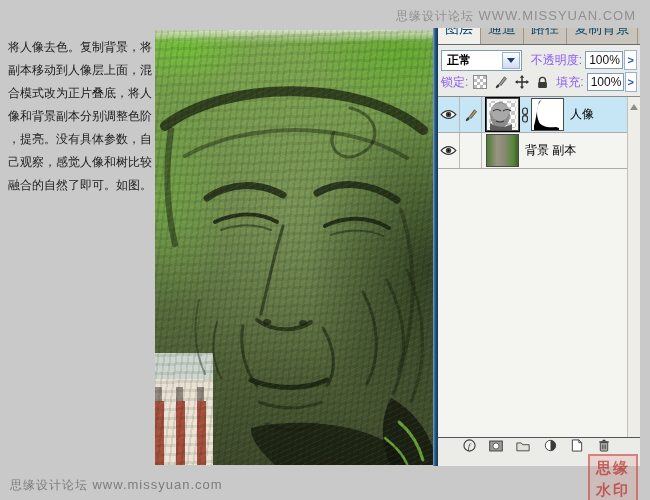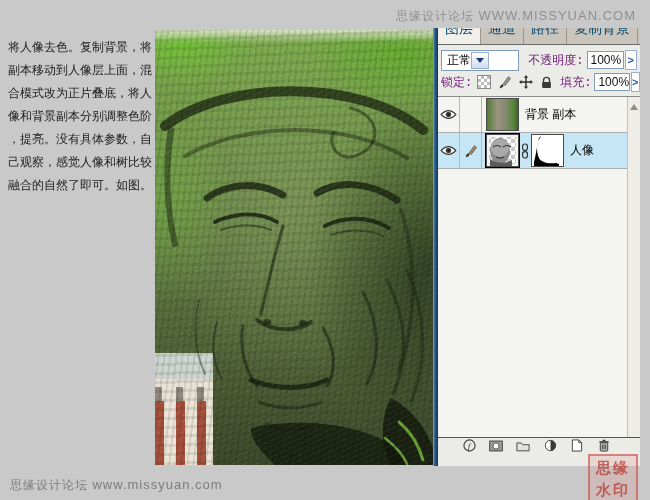--- a/index.html
+++ b/index.html
@@ -66,29 +66,29 @@
     position:absolute;left:438px;top:28px;width:202px;height:438px;
     background:#ebebe8;font-size:12px;
   }
   #tabs{height:16px;overflow:hidden;background:#c9c5bd;border-bottom:1px solid #6a6a6a;display:flex;}
   .tab{height:16px;overflow:hidden;padding:0 7px;border-right:1px solid #9a968e;}
   .tab.active{background:#f1efe9;}
   .tab span{display:block;margin-top:-8px;font-size:14px;white-space:nowrap;color:#0c4a6e;text-align:right;}
   #controls{padding:4px 3px 3px 3px;border-bottom:1px solid #8a8a8a;background:#ebebe8;}
   .crow{display:flex;align-items:center;height:22px;}
   .xpbox{background:#fff;border:1px solid #7f9db9;display:flex;align-items:center;}
-  #blendsel{width:88px;height:19px;justify-content:flex-start;}
+  #blendsel{width:88px;height:19px;justify-content:space-between;font-weight:bold;}
   #blendsel .val{padding-left:5px;color:#000;}
   .droparrow{
     width:16px;height:15px;margin-right:1px;
     background:linear-gradient(180deg,#fdfdfd,#cfdcf3);
     border:1px solid #9ab0d3;display:flex;align-items:center;justify-content:center;
   }
   .droparrow i{width:0;height:0;border:4px solid transparent;border-top:5px solid #1a3c7a;margin-top:4px;}
-  .lbl{color:#701a75;white-space:nowrap;font-family:Liberation Mono, monospace;}
+  .lbl{color:#8b5cf6;white-space:nowrap;}
   .valbox{width:37px;height:16px;justify-content:flex-start;padding-left:3px;margin-left:3px;}
   .spin{
     width:12px;height:18px;margin-left:1px;background:#fff;border:1px solid #9ab0d3;
     color:#2a5aa5;font-weight:bold;font-size:11px;display:flex;align-items:center;justify-content:center;
   }
   .lockicons{display:flex;align-items:center;gap:6px;margin:0 6px 0 4px;}
   .lockico{width:15px;height:15px;display:flex;align-items:center;justify-content:center;}
   .checker{
     width:12px;height:12px;border:1px solid #8a8a8a;
     background-image:
@@ -250,33 +250,20 @@
       <div class="xpbox valbox">
         <span>100%</span>
       </div>
       <span class="spin">&gt;</span>
     </div>
   </div>
 
   <div id="list">
     <div id="rows">
 
-      <div class="lrow">
-        <div class="cellbox">
-          <svg width="17" height="11" viewBox="0 0 18 12">
-              <path d="M1 6 Q9 -2.5 17 6 Q9 14.5 1 6 Z" fill="#fff" stroke="#333" stroke-width="1.2"></path>
-              <circle cx="9" cy="6" r="3" fill="#444"></circle>
-              <circle cx="9" cy="6" r="1.1" fill="#000"></circle>
-            </svg>
-        </div>
-        <div class="cellbox"></div>
-        <div class="thumb tree"></div>
-        <span class="lname">背景 副本</span>
-      </div>
-
       <div class="lrow sel">
         <div class="cellbox">
           <svg width="17" height="11" viewBox="0 0 18 12">
               <path d="M1 6 Q9 -2.5 17 6 Q9 14.5 1 6 Z" fill="#fff" stroke="#333" stroke-width="1.2"></path>
               <circle cx="9" cy="6" r="3" fill="#444"></circle>
               <circle cx="9" cy="6" r="1.1" fill="#000"></circle>
             </svg>
         </div>
         <div class="cellbox">
           <svg width="14" height="14" viewBox="0 0 16 16">
@@ -298,20 +285,33 @@
             <rect x="1.6" y="8.6" width="4.8" height="6.4" rx="2.2" fill="none" stroke="#333" stroke-width="1.2"></rect>
           </svg>
         <div class="thumb mask">
           <svg width="31" height="31" viewBox="0 0 31 31">
             <path d="M10 0 C4 7 4 16 7 23 C9 27 15 29 24 28 L27 29 L27 31 L2 31 L2 27 C4 20 5 10 7 3 Z" fill="#000"></path>
           </svg>
         </div>
         <span class="lname">人像</span>
       </div>
 
+      <div class="lrow">
+        <div class="cellbox">
+          <svg width="17" height="11" viewBox="0 0 18 12">
+              <path d="M1 6 Q9 -2.5 17 6 Q9 14.5 1 6 Z" fill="#fff" stroke="#333" stroke-width="1.2"></path>
+              <circle cx="9" cy="6" r="3" fill="#444"></circle>
+              <circle cx="9" cy="6" r="1.1" fill="#000"></circle>
+            </svg>
+        </div>
+        <div class="cellbox"></div>
+        <div class="thumb tree"></div>
+        <span class="lname">背景 副本</span>
+      </div>
+
     </div>
     <div id="scrollbar">
       <span class="scr up"></span>
       <span class="scr dn"></span>
     </div>
     <div id="pbar">
       <span class="pico">
         <svg width="13" height="13" viewBox="0 0 14 14">
             <circle cx="7" cy="7" r="6" fill="none" stroke="#3a3a3a" stroke-width="1.2"></circle>
             <text x="5" y="10.5" font-size="10" font-style="italic" font-family="serif" fill="#3a3a3a">f</text>

